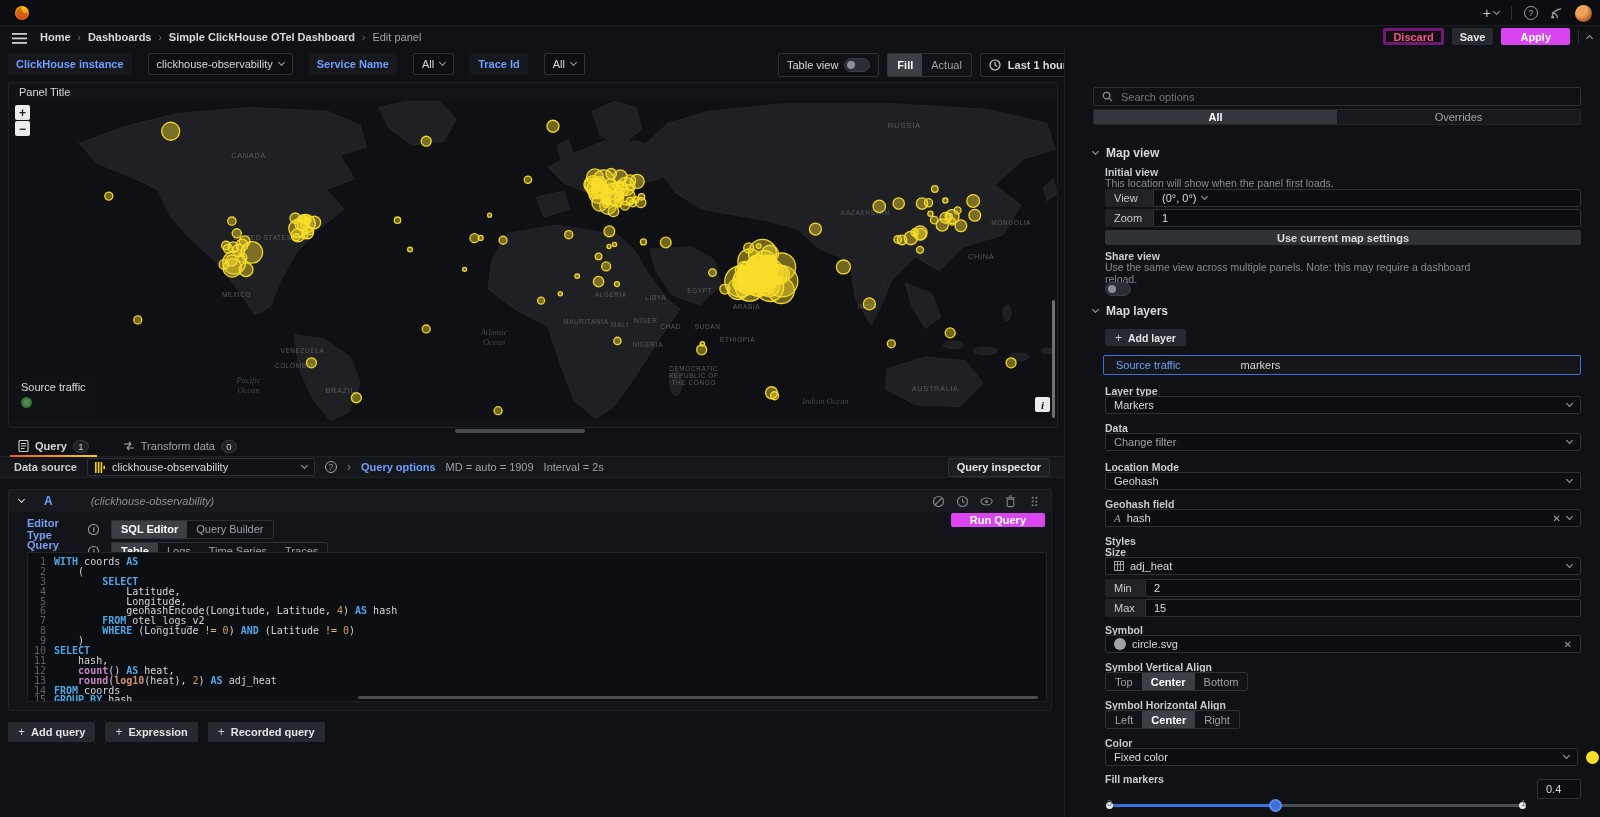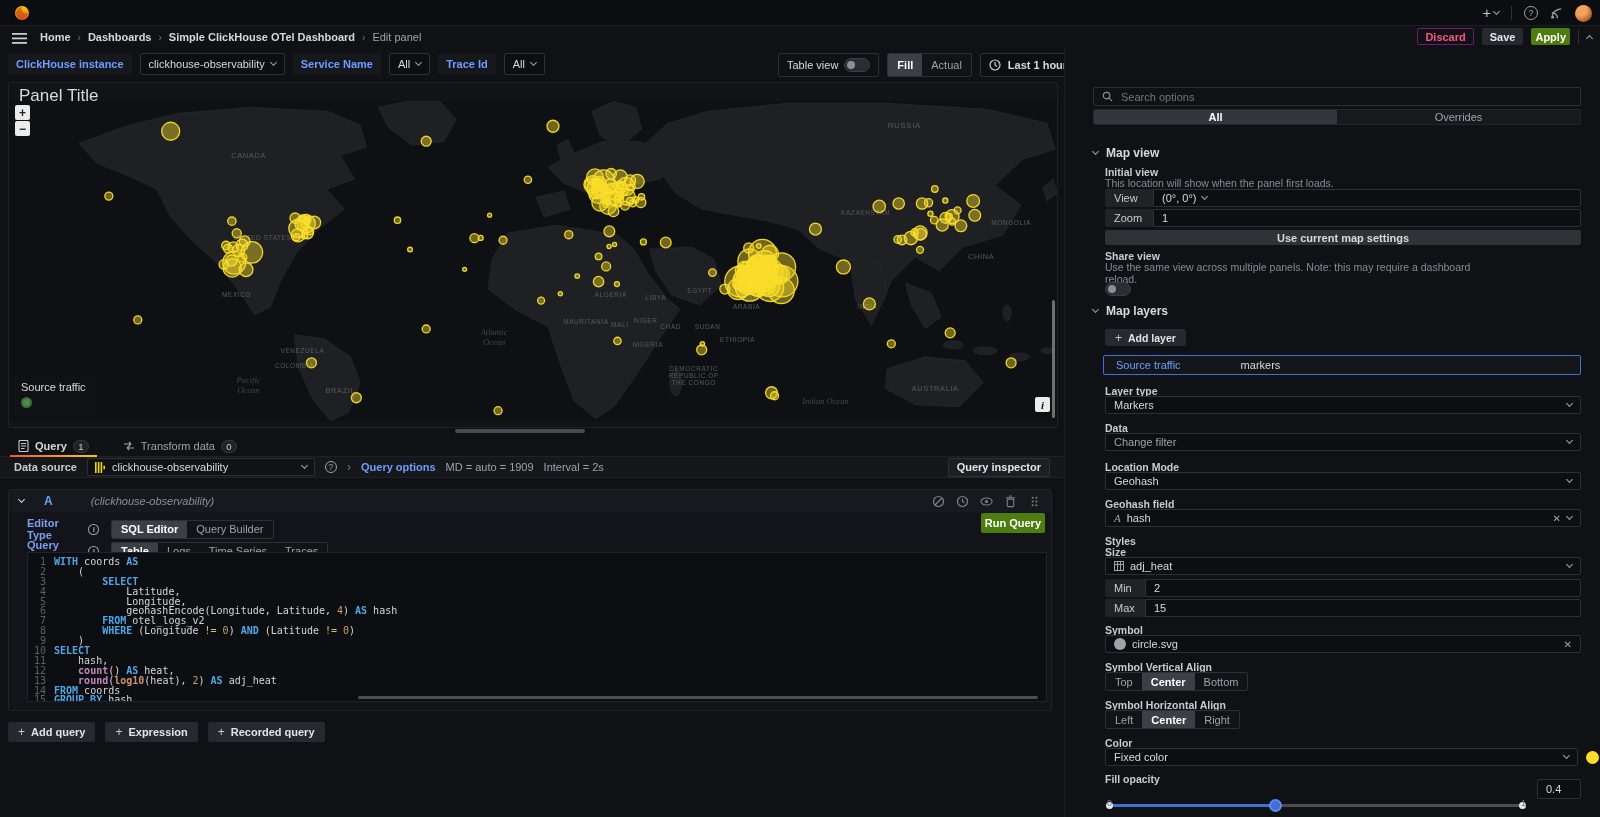--- a/index.html
+++ b/index.html
@@ -27,36 +27,36 @@
   .navicons{right:8px;top:0;height:26px;display:flex;align-items:center;gap:12px;}
   .avatar{width:17px;height:17px;border-radius:50%;background:radial-gradient(circle at 35% 30%,#f0a35c 0 35%,#b9622d 70%,#7e3c17);}
   .vdiv{width:1px;height:14px;background:#2c3136;}
 
   
   .crumbbar{left:0;top:26px;width:1600px;height:22px;background:#101114;}
   .crumb{color:#d8d9da;font-weight:700;font-size:11px;cursor:pointer;}
   .crumb.current{color:#9da2ab;font-weight:400;}
   .csep{color:#6e7480;margin:0 7px;font-size:10px;}
   .btn{border-radius:2px;display:flex;align-items:center;justify-content:center;font-size:11px;cursor:pointer;}
-  .btn-red{border:1px solid #701a75;color:#ff5286;background:transparent;height:17px;padding:0 7px;font-weight:600;}
+  .btn-red{border:3px solid #701a75;color:#ff5286;background:transparent;height:17px;padding:0 7px;font-weight:600;}
   .btn-gray{background:#26292f;color:#e4e6e8;height:17px;padding:0 8px;font-weight:600;}
-  .btn-blue{background:#4d7c0f;color:#fff;height:17px;padding:0 4px;font-weight:600;}
+  .btn-blue{background:#d946ef;color:#fff;height:17px;padding:0 19px;font-weight:600;}
 
   
   .chip-label{background:#16181d;color:#6e9fff;height:22px;display:flex;align-items:center;padding:0 8px;border-radius:2px;font-weight:600;}
   .ibox{background:#0d0e11;border:1px solid #2c3136;border-radius:2px;color:#d8d9da;display:flex;align-items:center;padding:0 8px;gap:6px;}
   .seg{display:flex;border:1px solid #2c3136;border-radius:2px;background:#111317;overflow:hidden;height:24px;}
   .seg>div{padding:0 9px;display:flex;align-items:center;color:#9da2ab;font-size:11px;cursor:pointer;white-space:nowrap;}
   .seg>div.active{background:#3b3f46;color:#fff;font-weight:700;}
   .toggle{width:26px;height:14px;border-radius:8px;background:#2a2d33;border:1px solid #3a3d44;position:relative;cursor:pointer;}
   .toggle i{position:absolute;left:2px;top:2px;width:8px;height:8px;border-radius:50%;background:#8a8f98;}
 
   
   .panel{left:8px;top:82px;width:1050px;height:346px;background:#111317;border:1px solid #1e2126;border-radius:2px;}
-  .paneltitle{left:10px;top:3px;font-size:17px;color:#d8d9da;}
+  .paneltitle{left:10px;top:3px;font-size:11px;color:#d8d9da;}
   .mapwrap{left:0;top:18px;width:1048px;height:320px;background:#0f1013;overflow:hidden;}
   .zoombtns{left:6px;top:4px;display:flex;flex-direction:column;gap:1px;}
   .zoombtn{width:15px;height:15px;background:#ececec;color:#222;font-weight:700;display:flex;align-items:center;justify-content:center;border-radius:2px;font-size:12px;cursor:pointer;}
   .legend{left:4px;top:276px;background:rgba(17,18,21,.85);padding:4px 10px 8px 8px;border-radius:2px;}
   .legend .dot{width:11px;height:11px;border-radius:50%;background:#4d8b47;border:2px solid #3c6d38;margin-top:4px;}
   .infobtn{left:1026px;top:296px;width:15px;height:15px;background:#ececec;color:#111;font-weight:700;font-style:italic;font-family:"Liberation Serif",serif;display:flex;align-items:center;justify-content:center;border-radius:2px;font-size:11px;cursor:pointer;}
   .vscroll{left:1052px;top:300px;width:3px;height:118px;background:#b9bcc1;opacity:.55;border-radius:2px;}
   .rehandle{left:455px;top:429px;width:130px;height:4px;border-radius:2px;background:#46494f;cursor:row-resize;}
 
   
@@ -74,21 +74,21 @@
 
   
   .qcard{left:8px;top:489px;width:1044px;height:222px;background:#121419;border:1px solid #1f2226;border-radius:2px;}
   .qhead{left:0;top:0;width:100%;height:22px;background:#17191e;display:flex;align-items:center;padding:0 10px;gap:8px;}
   .refid{color:#6e9fff;font-weight:700;font-size:12px;margin-left:12px;}
   .dshint{color:#8a8f98;font-style:italic;margin-left:30px;}
   .hicons{margin-left:auto;display:flex;align-items:center;gap:11px;}
   .hicon{width:13px;height:13px;opacity:.75;cursor:pointer;}
   .flabel{color:#7b9ff0;font-weight:600;display:flex;align-items:center;gap:5px;width:72px;}
   .seg.sm{height:19px;}
-  .runbtn{position:absolute;right:6px;top:23px;height:20px;}
+  .runbtn{position:absolute;right:6px;top:23px;height:14px;}
 
   
   .sqlbox{left:18px;top:62px;width:1020px;height:150px;background:#0c0e11;border:1px solid #1f2226;font-family:"DejaVu Sans Mono",monospace;font-size:10px;line-height:10px;overflow:hidden;}
   .sline{display:flex;height:9.9px;align-items:center;}
   .ln{width:26px;text-align:right;padding-right:8px;color:#5d6066;flex:none;}
   .code{white-space:pre;color:#d4d6d9;}
   .tok-k{color:#4fa7e8;font-weight:600;}
   .tok-f{color:#c586c0;font-weight:600;}
   .tok-f2{color:#ce9178;font-weight:600;}
   .tok-n{color:#d19a66;}
@@ -178,21 +178,21 @@
       </div>
     <div class="abs row" style="right:8px;top:2px;gap:8px">
       <div class="btn btn-red">Discard</div>
       <div class="btn btn-gray">Save</div>
       <div class="btn btn-blue">Apply</div>
       <span class="vdiv"></span>
       <span class="chv up"></span>
     </div>
   </div>
 
-  <div class="abs row" style="left:8px;top:53px;gap:8px" id="vars">
+  <div class="abs row" style="left:8px;top:53px;gap:16px" id="vars">
       <div class="chip-label">ClickHouse instance</div>
       <div class="ibox" style="height: 22px;">
         <span>clickhouse-observability</span>
         <span class="chv down"></span>
       </div>
       <div class="chip-label">Service Name</div>
       <div class="ibox" style="height: 22px;">
         <span>All</span>
         <span class="chv down"></span>
       </div>
@@ -813,21 +813,21 @@
 
     <div class="abs slabel" style="left:40px;top:689px">Color</div>
     <div class="abs row" style="left:40px;top:700px;width:494px;gap:8px">
       <div class="ibox dd" style="flex:1">
           <span class="val">Fixed color</span>
           <span class="chv down"></span>
         </div>
       <span class="yellowdot"></span>
     </div>
 
-    <div class="abs slabel" style="left:40px;top:725px">Fill opacity</div>
+    <div class="abs slabel" style="left:40px;top:725px">Fill markers</div>
     <div class="abs slider" style="left:44px;top:736px;width:414px">
       <div class="track"></div>
       <div class="fill" style="width:40%"></div>
       <div class="enddot" style="left:-3px"></div>
       <div class="enddot" style="right:-3px"></div>
       <div class="handle" style="left:calc(40% - 6px)"></div>
     </div>
     <div class="abs" style="left:42px;top:750px;font-size:9px;color:#6e7480">0</div>
     <div class="abs" style="left:456px;top:750px;font-size:9px;color:#6e7480">1</div>
     <div class="abs numbox" style="left:472px;top:731px;width:44px">0.4</div>

